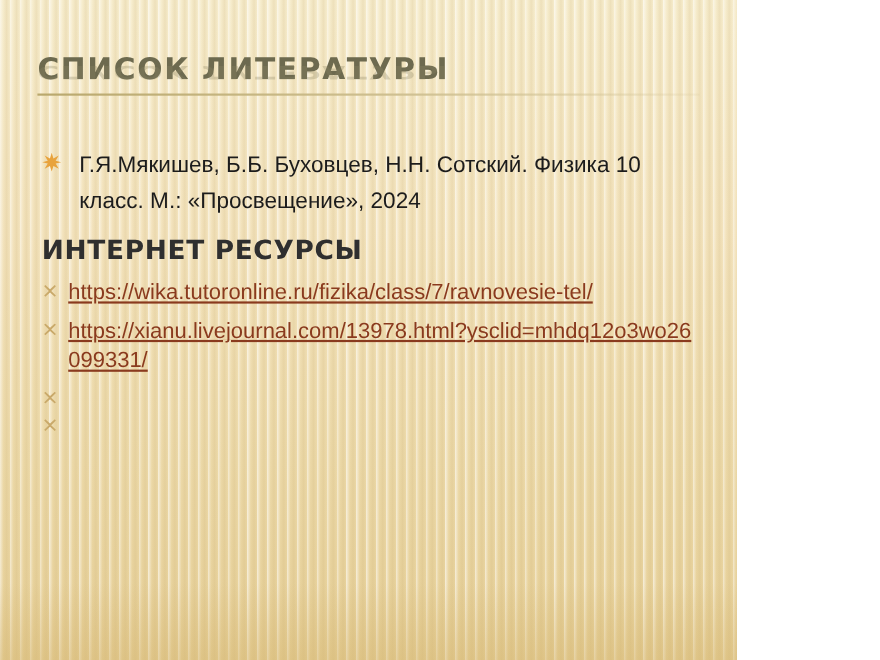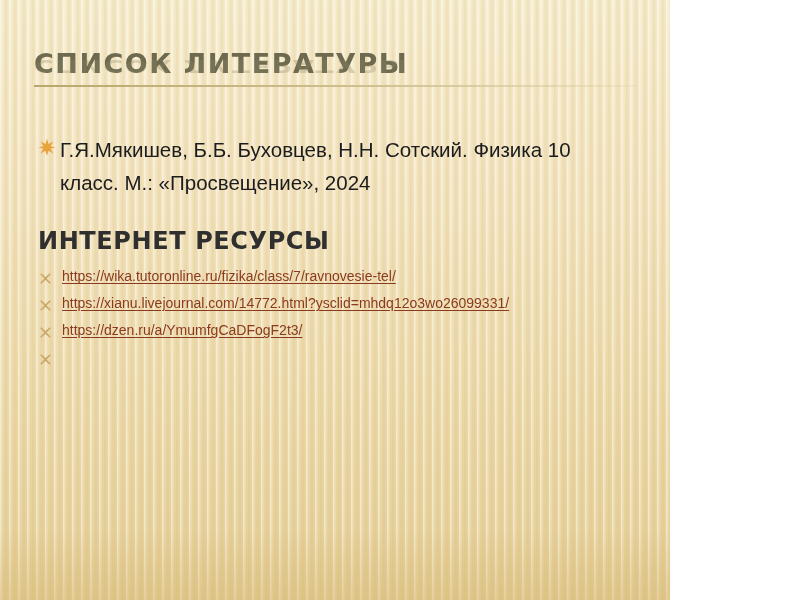--- a/index.html
+++ b/index.html
@@ -76,42 +76,42 @@
   .content {
     position: absolute;
     left: 38px;
     top: 133px;
     right: 40px;
   }
 
   .book-item {
     display: flex;
     align-items: flex-start;
-    gap: 4px;
+    gap: 16px;
   }
   .star-icon {
     flex: 0 0 auto;
     width: 18px;
     height: 18px;
     margin-top: 5px;
     position: relative;
     color: #e8a33d;
   }
   .star-icon svg { display: block; }
 
   .book-text {
     font-family: "Liberation Sans", sans-serif;
     font-size: 20.5px;
     line-height: 1.62;
     color: #1c1c1c;
     max-width: 660px;
   }
 
   .subhead {
-    margin-top: 28px;
+    margin-top: 14px;
     margin-left: 0px;
     font-family: "DejaVu Sans", sans-serif;
     font-size: 24px;
     font-weight: bold;
     letter-spacing: 0.6px;
     color: #2f2f2f;
     text-transform: uppercase;
   }
 
   .links {
@@ -127,21 +127,21 @@
   .x-icon {
     flex: 0 0 auto;
     width: 11px;
     height: 11px;
     margin-top: 6px;
     color: #c9a96a;
   }
   .x-icon svg { display: block; }
   .link {
     font-family: "Liberation Sans", sans-serif;
-    font-size: 14px;
+    font-size: 20px;
     line-height: 1.35;
     color: #8a3a1e;
     text-decoration: underline;
     text-underline-offset: 2px;
     cursor: pointer;
     word-break: break-all;
   }
 </style>
 </head>
 <body>
@@ -177,30 +177,29 @@
         </span>
         <a class="link">https://wika.tutoronline.ru/fizika/class/7/ravnovesie-tel/</a>
       </div>
 
       <div class="link-row">
         <span class="x-icon">
           <svg width="11" height="11" viewBox="0 0 11 11" aria-hidden="true">
             <path d="M1.2 0.2 L5.5 4.0 L9.8 0.2 L10.8 1.3 L6.6 5.5 L10.8 9.7 L9.8 10.8 L5.5 7.0 L1.2 10.8 L0.2 9.7 L4.4 5.5 L0.2 1.3 Z" fill="currentColor"></path>
           </svg>
         </span>
-        <a class="link">https://xianu.livejournal.com/14772.html?ysclid=mhdq12o3wo26099331/</a>
-      </div>
-
-      <div class="link-row">
-        <span class="x-icon">
-          <svg width="11" height="11" viewBox="0 0 11 11" aria-hidden="true">
-            <path d="M1.2 0.2 L5.5 4.0 L9.8 0.2 L10.8 1.3 L6.6 5.5 L10.8 9.7 L9.8 10.8 L5.5 7.0 L1.2 10.8 L0.2 9.7 L4.4 5.5 L0.2 1.3 Z" fill="currentColor"></path>
-          </svg>
-        </span>
-        <a class="link">https://dzen.ru/a/YmumfgCaDFogF2t3/</a>
+        <a class="link">https://xianu.livejournal.com/13978.html?ysclid=mhdq12o3wo26099331/</a>
+      </div>
+
+      <div class="link-row">
+        <span class="x-icon">
+          <svg width="11" height="11" viewBox="0 0 11 11" aria-hidden="true">
+            <path d="M1.2 0.2 L5.5 4.0 L9.8 0.2 L10.8 1.3 L6.6 5.5 L10.8 9.7 L9.8 10.8 L5.5 7.0 L1.2 10.8 L0.2 9.7 L4.4 5.5 L0.2 1.3 Z" fill="currentColor"></path>
+          </svg>
+        </span>
       </div>
 
       <div class="link-row">
         <span class="x-icon">
           <svg width="11" height="11" viewBox="0 0 11 11" aria-hidden="true">
             <path d="M1.2 0.2 L5.5 4.0 L9.8 0.2 L10.8 1.3 L6.6 5.5 L10.8 9.7 L9.8 10.8 L5.5 7.0 L1.2 10.8 L0.2 9.7 L4.4 5.5 L0.2 1.3 Z" fill="currentColor"></path>
           </svg>
         </span>
       </div>
 

